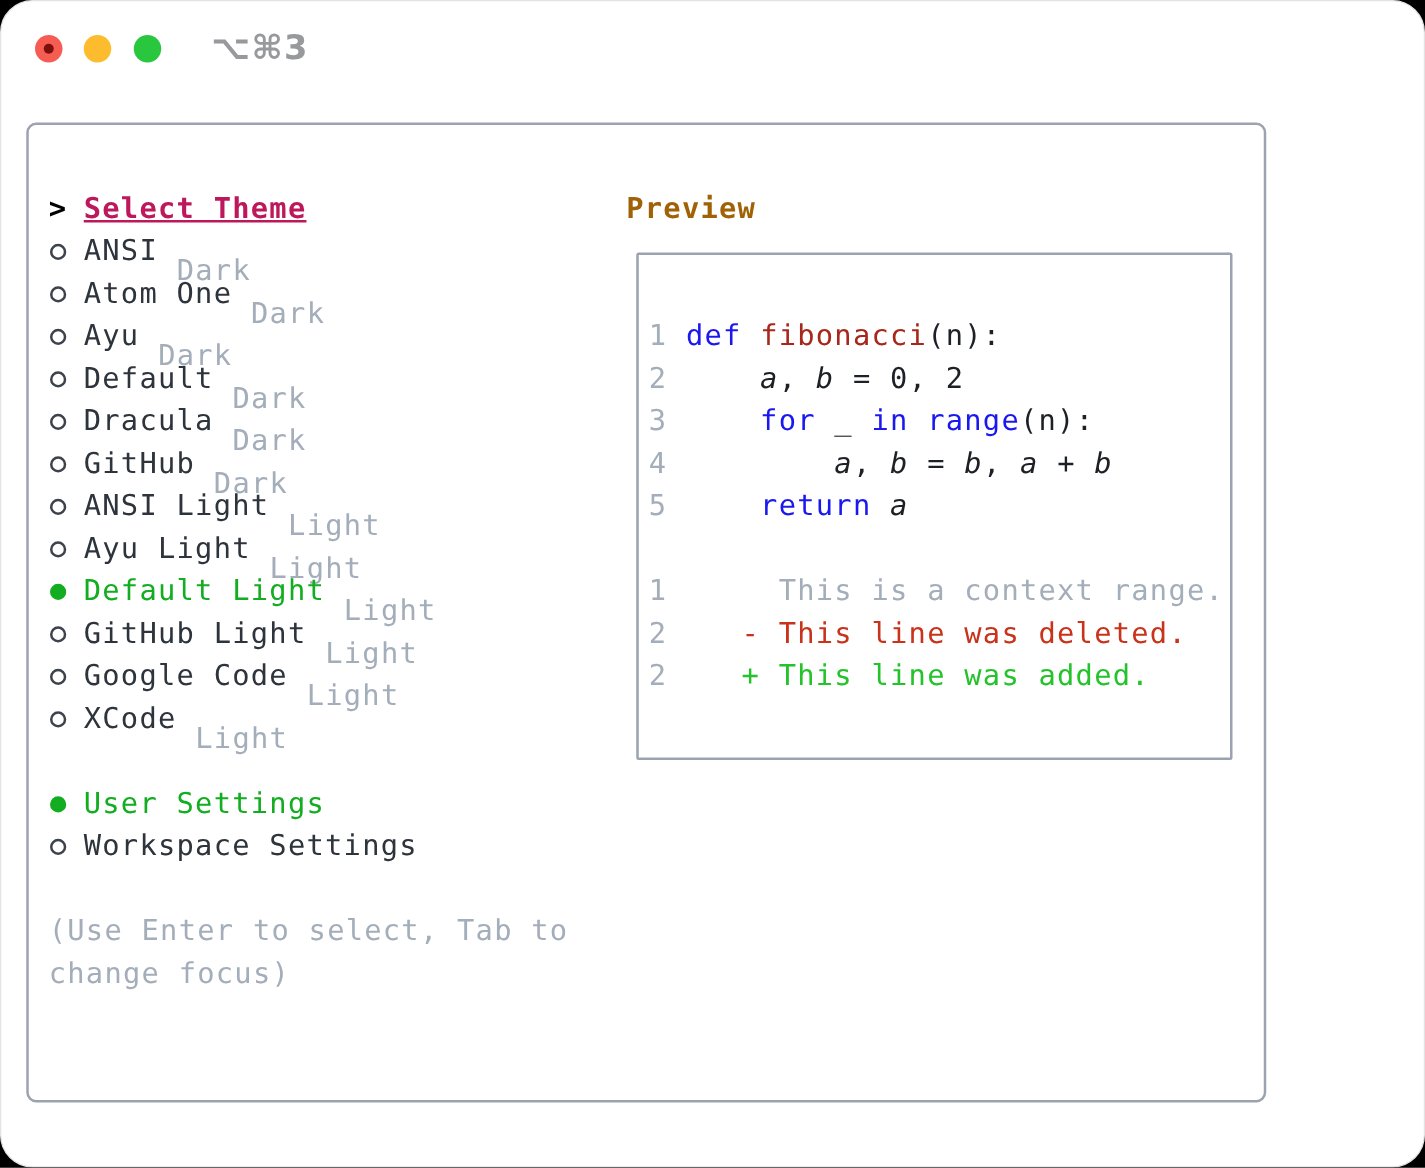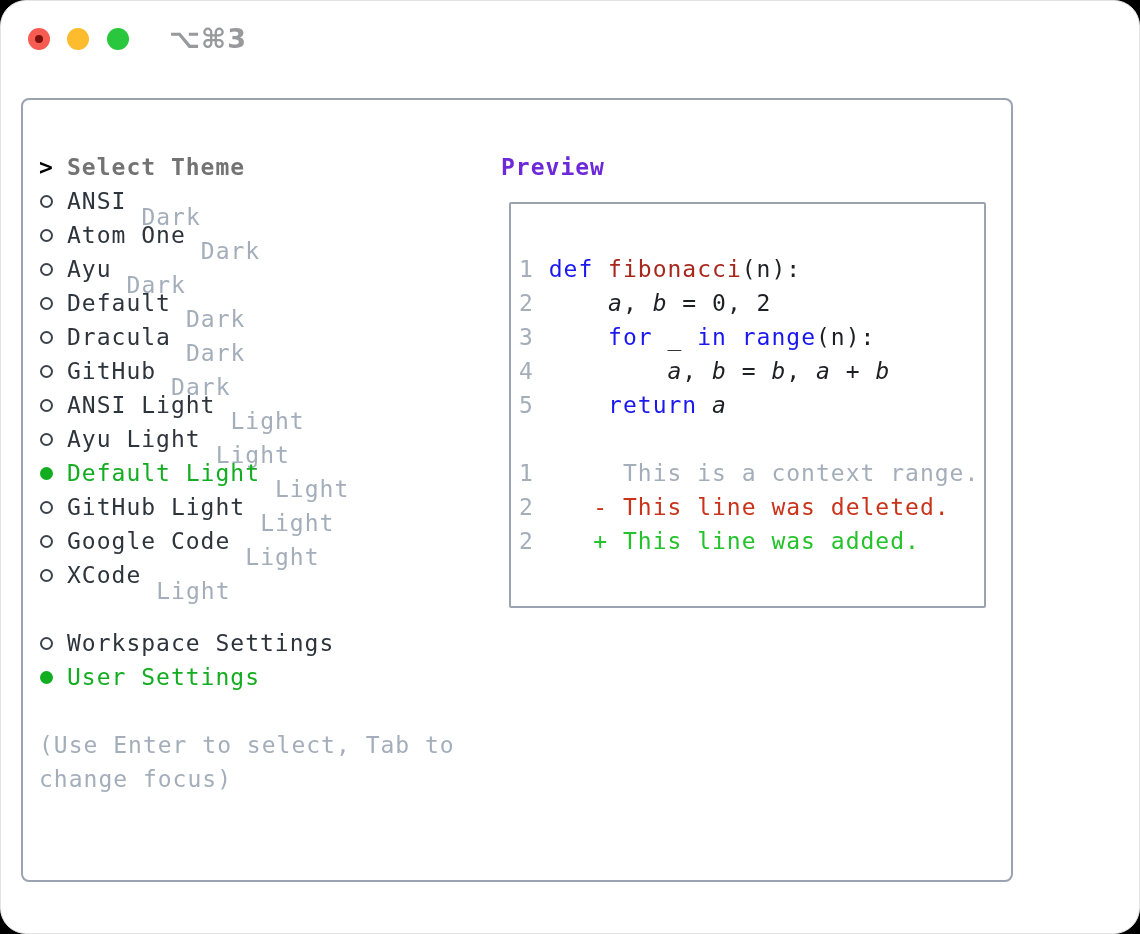--- a/index.html
+++ b/index.html
@@ -49,31 +49,31 @@
   
   .leftcol{position:absolute;left:16px;top:50px;font-size:23px;letter-spacing:1px;color:var(--text-dark);}
   .row{display:flex;align-items:center;height:34px;white-space:pre;}
   .marker{display:inline-flex;align-items:center;width:28px;flex:0 0 28px;}
   .chev{font-weight:bold;color:#000;}
   .radio{width:13px;height:13px;border:2px solid #3d434d;border-radius:50%;margin-left:1px;}
   .row.selected .radio{background:var(--accent-green);border-color:var(--accent-green);}
   .row.selected .name{color:var(--accent-green);}
   .name{color:var(--text-dark);}
   .tag{color:var(--muted-gray);margin-left:15px;margin-top:32px;}
-  .hdr{font-weight:bold;color:#737373;}
+  .hdr{font-weight:bold;color:#be185d;text-decoration:underline;}
   .subhdr{color:#101216;}
   .gap34{height:34px;}
   .hint{
     margin-top:0;width:460px;color:var(--muted-gray);
     font-size:23px;letter-spacing:1px;line-height:34px;
   }
   
   .preview-title{
     position:absolute;left:478px;top:50px;height:34px;line-height:34px;
-    font-size:23px;letter-spacing:1px;font-weight:bold;color:#6d28d9;
+    font-size:23px;letter-spacing:1px;font-weight:bold;color:#a16207;
   }
   .preview-box{
     position:absolute;left:486px;top:102px;width:477px;height:406px;
     border:2px solid var(--border-gray);border-radius:2px;background:#fff;
     padding:48px 0 0 8px;overflow:hidden;
   }
   .pline{white-space:pre;height:34px;line-height:34px;font-size:23px;letter-spacing:1px;color:var(--code-text);}
   .tok-ln{color:var(--muted-gray);}
   .tok-kw{color:var(--keyword-blue);}
   .tok-fn{color:var(--function-red);}
@@ -136,25 +136,25 @@
       </div>
       <div class="row">
         <span class="marker"><span class="radio"></span></span><span class="name">Google Code</span><span class="tag">Light</span>
       </div>
       <div class="row">
         <span class="marker"><span class="radio"></span></span><span class="name">XCode</span><span class="tag">Light</span>
       </div>
 
       <div class="gap34"></div>
 
+      <div class="row selected">
+        <span class="marker"><span class="radio"></span></span><span class="name">User Settings</span>
+      </div>
       <div class="row">
         <span class="marker"><span class="radio"></span></span><span class="name">Workspace Settings</span>
-      </div>
-      <div class="row selected">
-        <span class="marker"><span class="radio"></span></span><span class="name">User Settings</span>
       </div>
 
       <div class="gap34"></div>
 
       <div class="hint">(Use Enter to select, Tab to change focus)</div>
     </div>
 
     <div class="preview-title">Preview</div>
     <div class="preview-box">
       <div>

